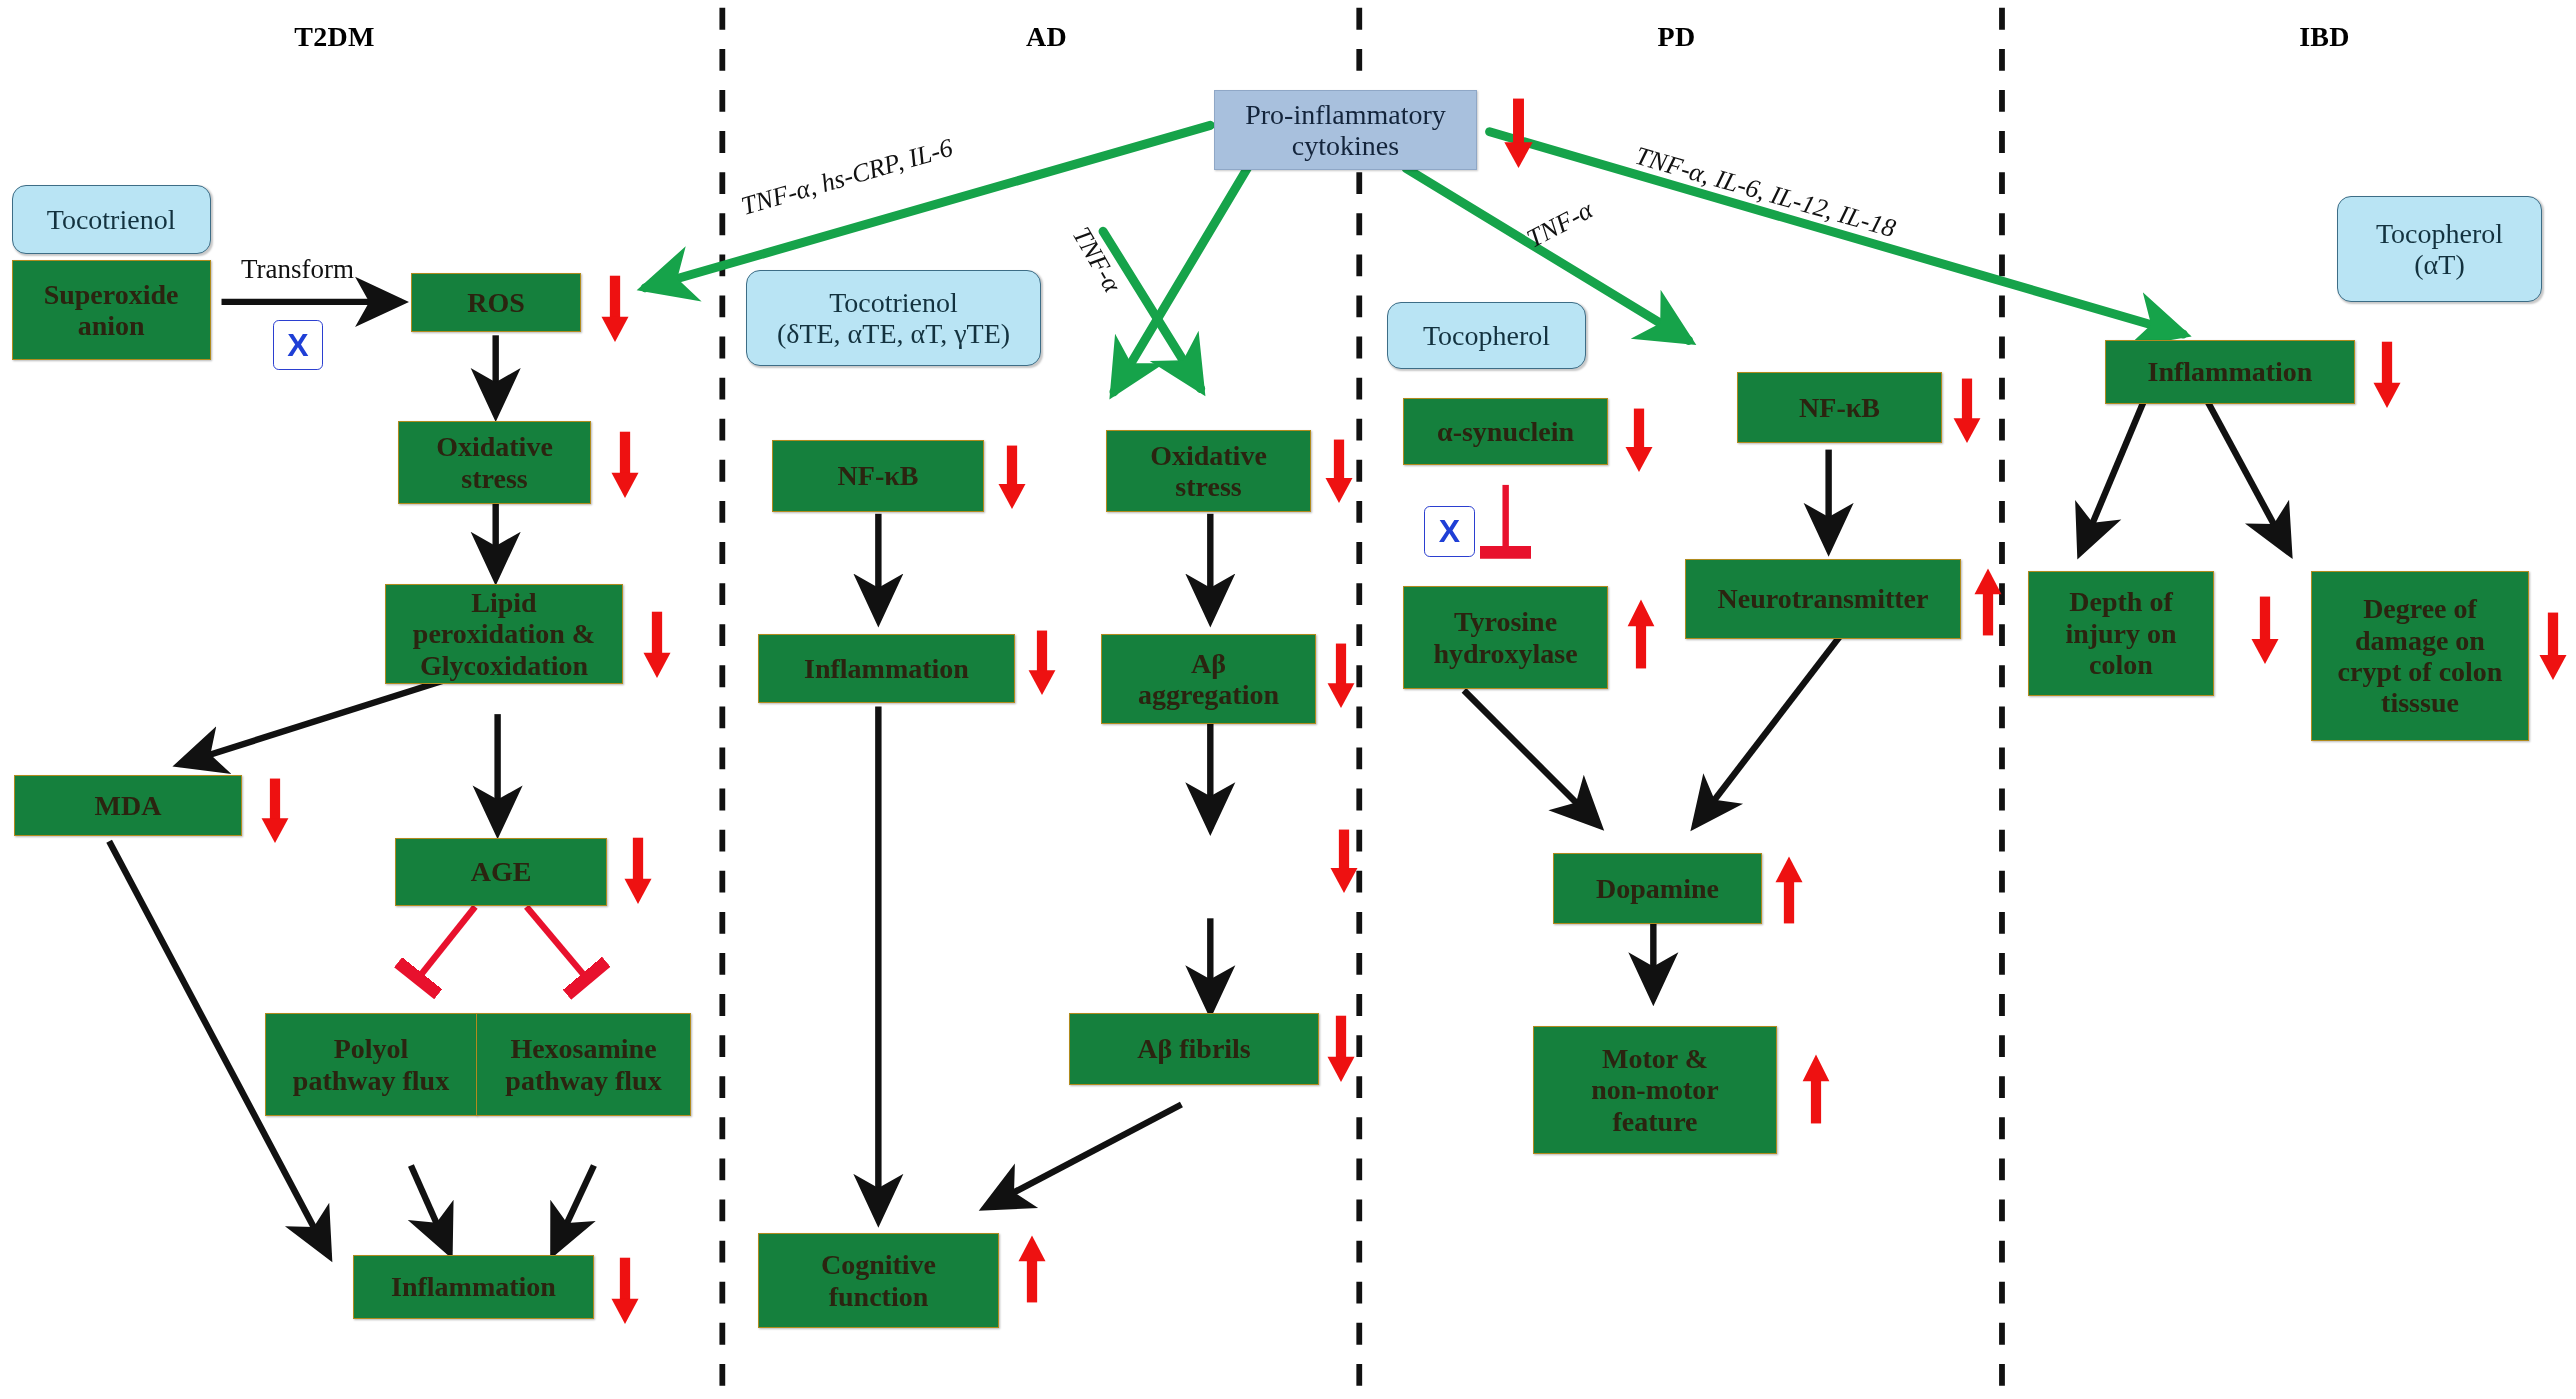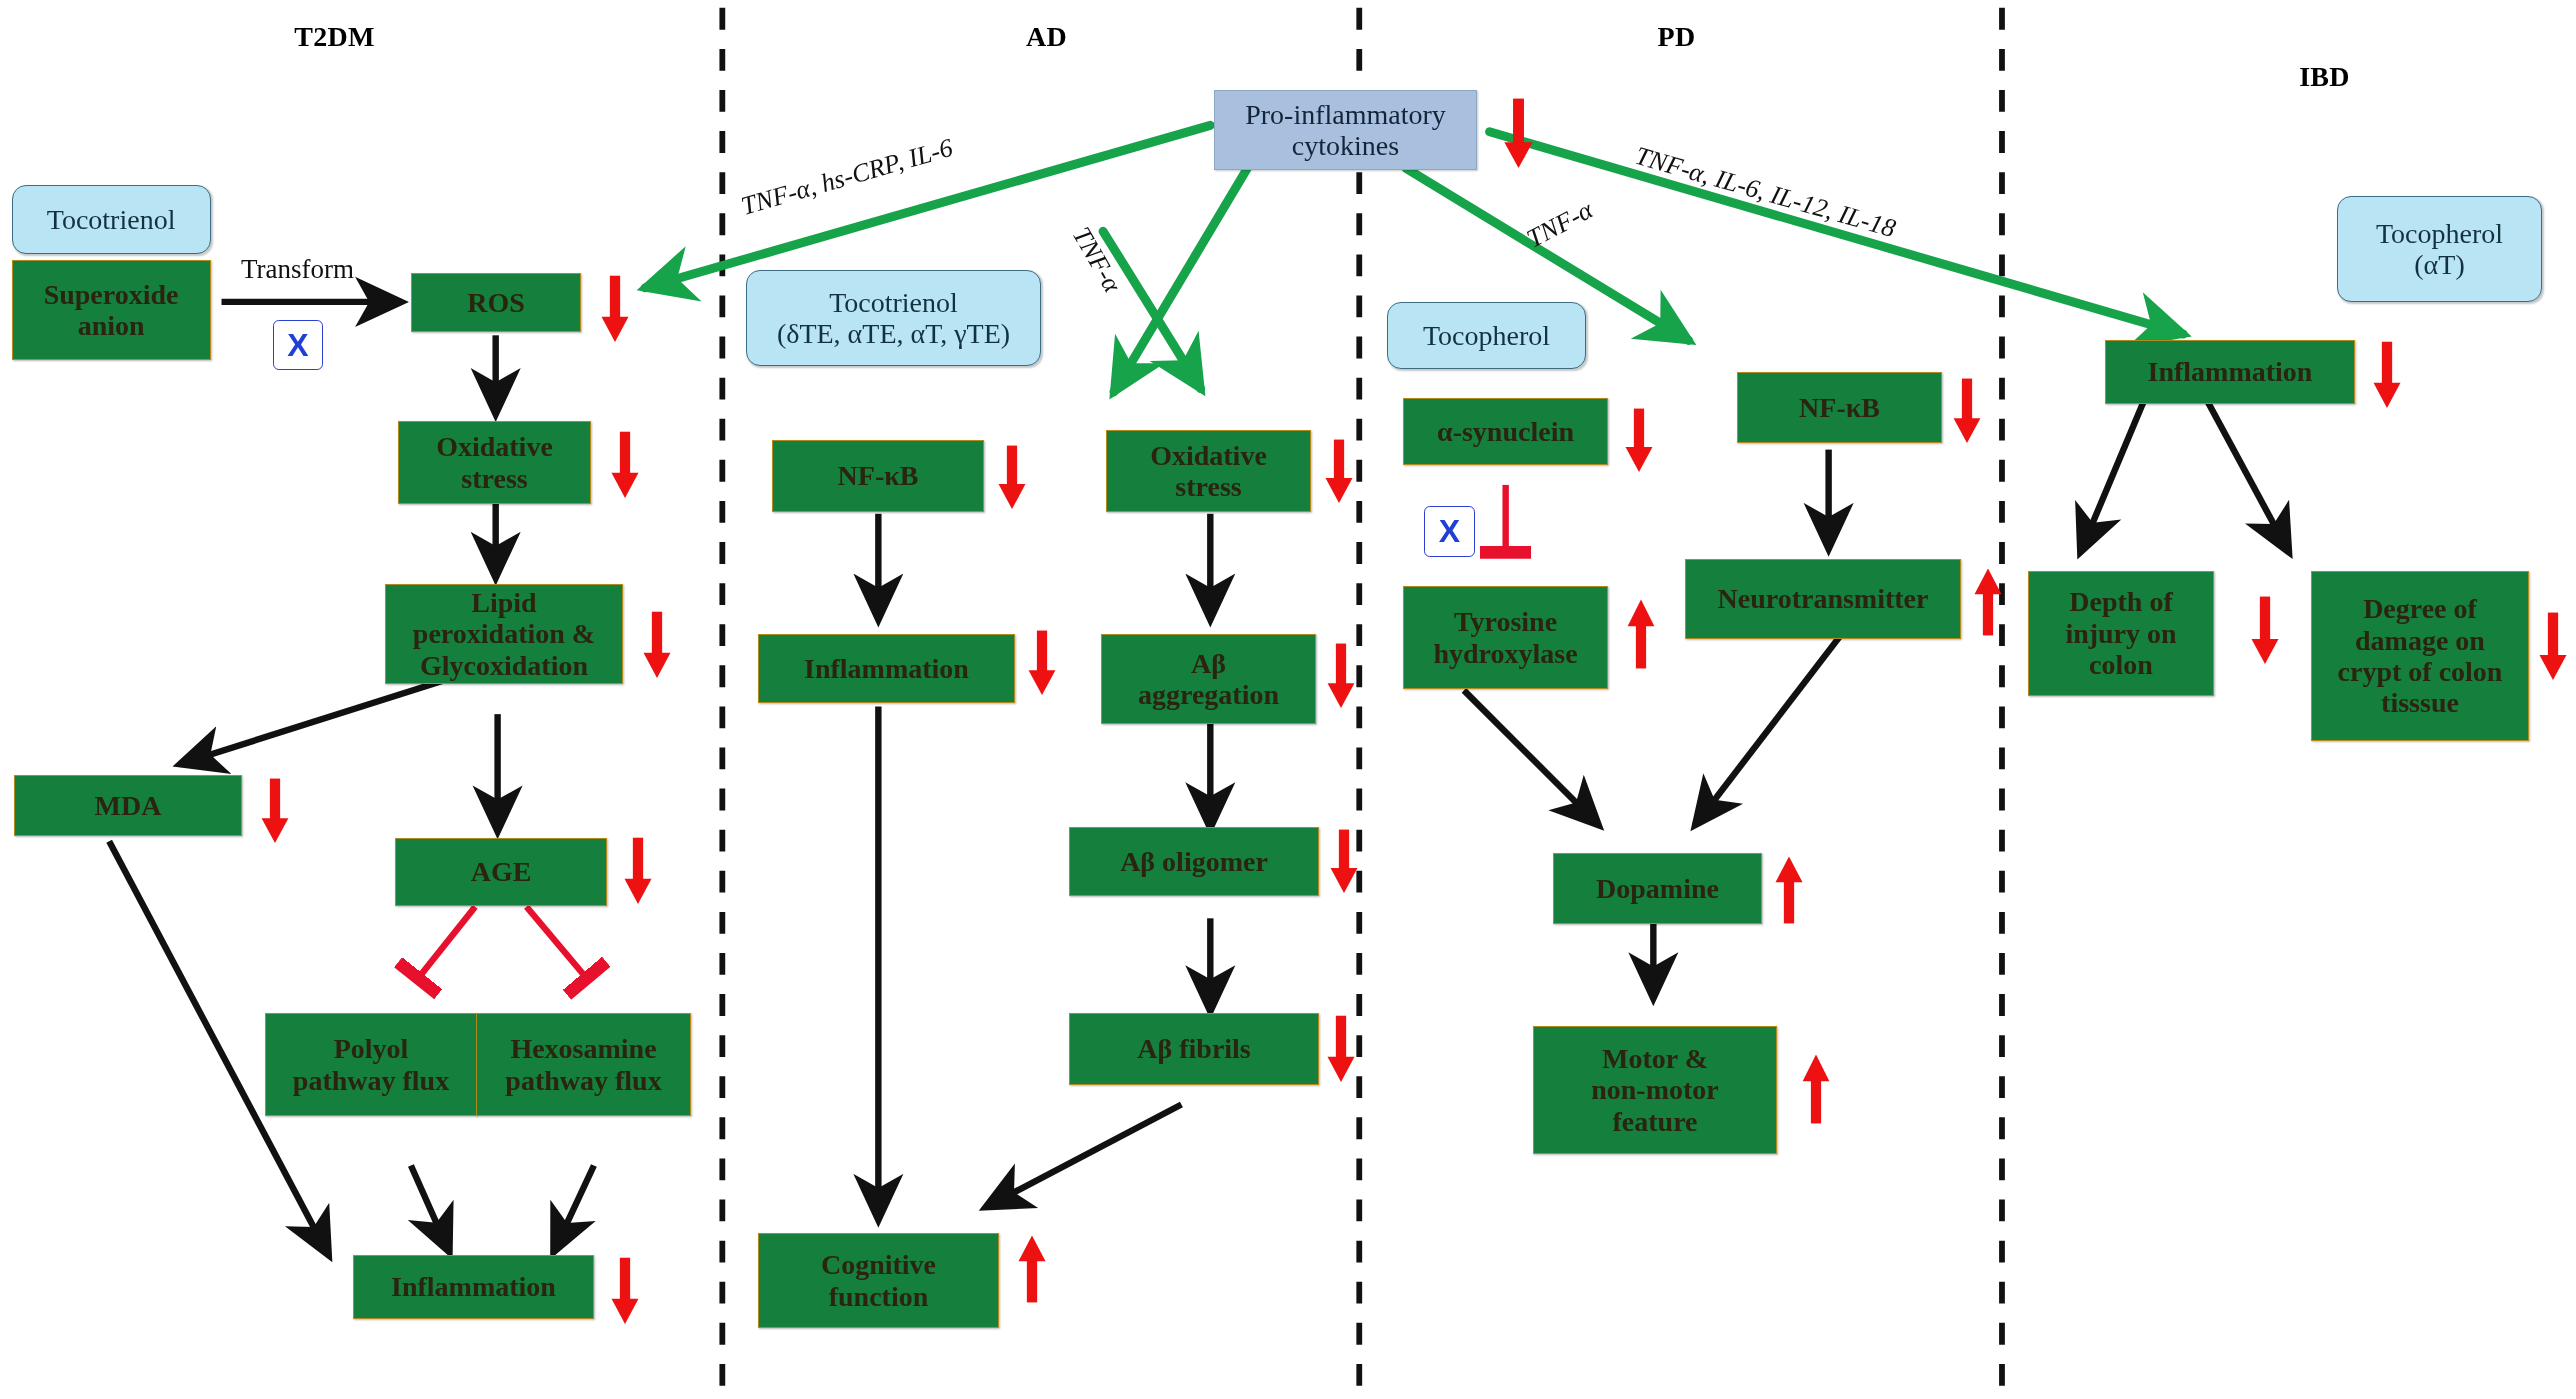--- a/index.html
+++ b/index.html
@@ -101,21 +101,21 @@
 
     <g stroke="#111" stroke-width="10" fill="none" marker-end="url(#mk-black)">
       <line x1="3345" y1="610" x2="3240" y2="860"></line>
       <line x1="3430" y1="610" x2="3565" y2="860"></line>
     </g>
   </svg>
 
   <div class="col-header" style="left:238px;top:20.5px;width:193px;">T2DM</div>
   <div class="col-header" style="left:950px;top:20.5px;width:193px;">AD</div>
   <div class="col-header" style="left:1580px;top:20.5px;width:193px;">PD</div>
-  <div class="col-header" style="left:2228px;top:20.5px;width:193px;margin-top:40px;">IBD</div>
+  <div class="col-header" style="left:2228px;top:20.5px;width:193px;">IBD</div>
 
   <div class="node cyto" style="left:1214px;top:90px;width:263px;height:80px;flex-direction:column;">
     <span>Pro-inflammatory</span>
     <span>cytokines</span>
   </div>
   <svg class="arrowglyph" style="left:1499px;top:96px;width:39px;height:74px;" viewBox="0 0 60 115">
     <path d="M30,4 L30,80" stroke="#ee1111" stroke-width="17" stroke-linecap="butt"></path>
     <path d="M8,72 L52,72 L30,112 Z" fill="#ee1111"></path>
   </svg>
 
@@ -230,23 +230,20 @@
 
   <div class="node yellow" style="left:1101px;top:634px;width:215px;height:90px;flex-direction:column;">
     <span>Aβ</span>
     <span>aggregation</span>
   </div>
   <svg class="arrowglyph" style="left:1323px;top:641px;width:36px;height:69px;" viewBox="0 0 56 108">
     <path d="M28,4 L28,74" stroke="#ee1111" stroke-width="16"></path>
     <path d="M7,66 L49,66 L28,105 Z" fill="#ee1111"></path>
   </svg>
 
-  <div class="node yellow" style="left:1069px;top:827px;width:250px;height:69px;">
-    <span>Aβ oligomer</span>
-  </div>
   <svg class="arrowglyph" style="left:1326px;top:827px;width:36px;height:68px;" viewBox="0 0 56 106">
     <path d="M28,4 L28,72" stroke="#ee1111" stroke-width="16"></path>
     <path d="M7,64 L49,64 L28,103 Z" fill="#ee1111"></path>
   </svg>
 
   <div class="node yellow" style="left:1069px;top:1013px;width:250px;height:72px;">
     <span>Aβ fibrils</span>
   </div>
   <svg class="arrowglyph" style="left:1323px;top:1013px;width:36px;height:71px;" viewBox="0 0 56 110">
     <path d="M28,4 L28,76" stroke="#ee1111" stroke-width="16"></path>

